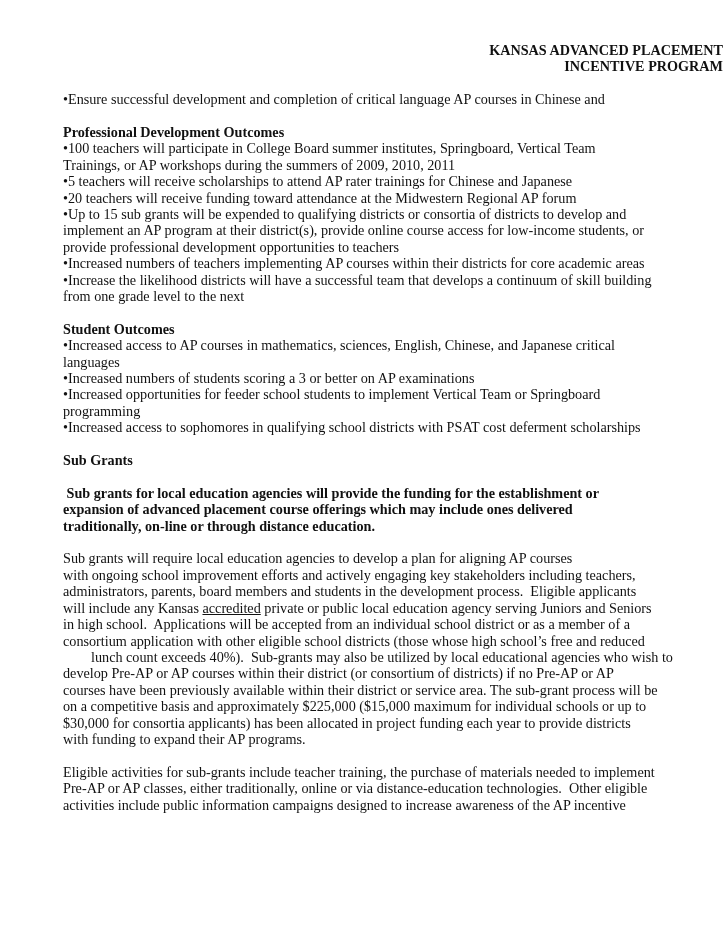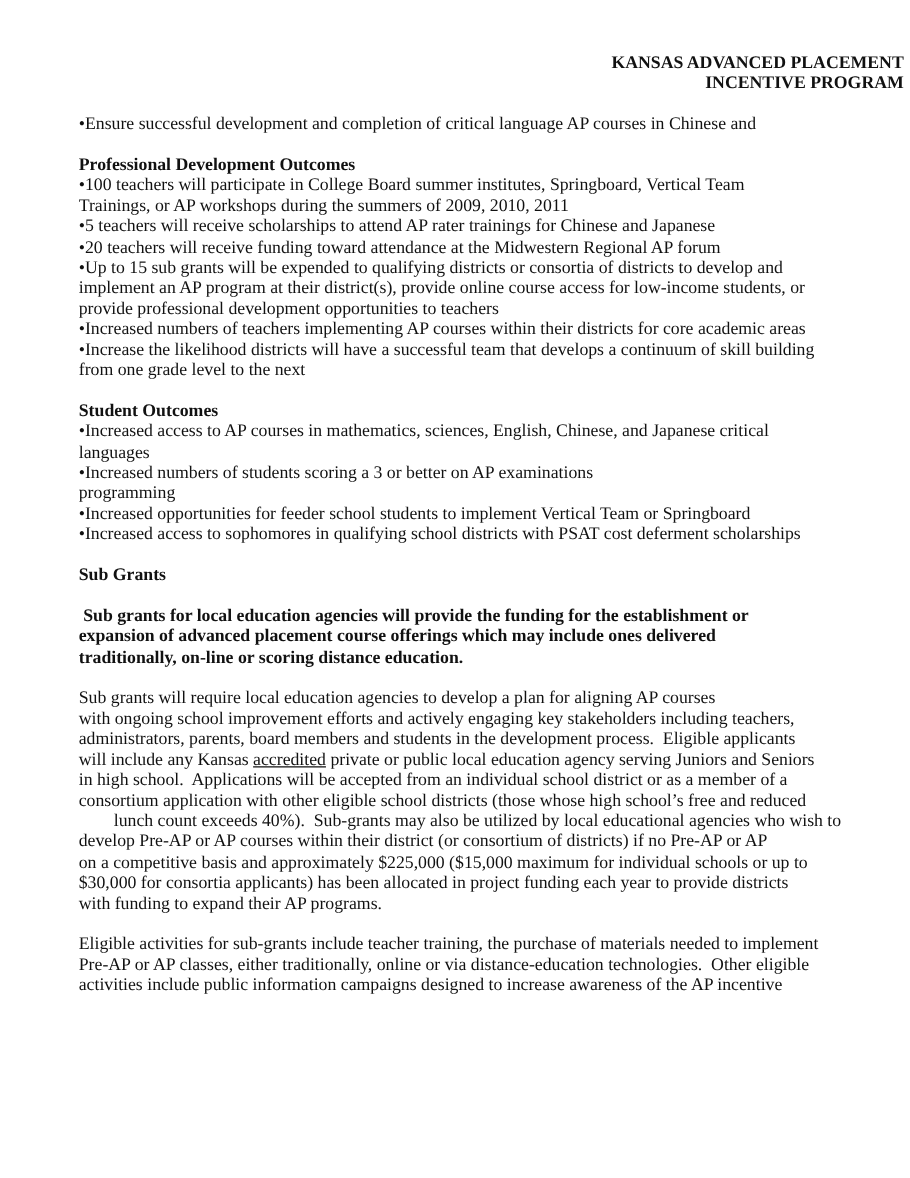--- a/index.html
+++ b/index.html
@@ -50,42 +50,43 @@
       <div class="line">•Increase the likelihood districts will have a successful team that develops a continuum of skill building</div>
       <div class="line">from one grade level to the next</div>
     </div>
     <div class="blank"></div>
 
     <div>
       <div class="heading">Student Outcomes</div>
       <div class="line">•Increased access to AP courses in mathematics, sciences, English, Chinese, and Japanese critical</div>
       <div class="line">languages</div>
       <div class="line">•Increased numbers of students scoring a 3 or better on AP examinations</div>
+      <div class="line">•Increased opportunities for feeder school students to implement Vertical Team or Springboard</div>
       <div class="line">programming</div>
-      <div class="line">•Increased opportunities for feeder school students to implement Vertical Team or Springboard</div>
       <div class="line">•Increased access to sophomores in qualifying school districts with PSAT cost deferment scholarships</div>
     </div>
     <div class="blank"></div>
 
     <div>
       <div class="heading">Sub Grants</div>
       <div class="blank"></div>
       <div class="line bold" style="white-space:pre;"> Sub grants for local education agencies will provide the funding for the establishment or</div>
       <div class="line bold">expansion of advanced placement course offerings which may include ones delivered</div>
-      <div class="line bold">traditionally, on-line or scoring distance education.</div>
+      <div class="line bold">traditionally, on-line or through distance education.</div>
       <div class="blank"></div>
 
       <div class="line">Sub grants will require local education agencies to develop a plan for aligning AP courses</div>
       <div class="line" style="white-space:pre;">with ongoing school improvement efforts and actively engaging key stakeholders including teachers,</div>
       <div class="line" style="white-space:pre;">administrators, parents, board members and students in the development process.  Eligible applicants</div>
       <div class="line" style="white-space:pre;"><span>will include any Kansas </span><u>accredited</u><span> private or public local education agency serving Juniors and Seniors</span></div>
       <div class="line" style="white-space:pre;">in high school.  Applications will be accepted from an individual school district or as a member of a</div>
       <div class="line">consortium application with other eligible school districts (those whose high school’s free and reduced</div>
       <div class="line" style="white-space:pre;margin-left:28px;">lunch count exceeds 40%).  Sub-grants may also be utilized by local educational agencies who wish to</div>
       <div class="line">develop Pre-AP or AP courses within their district (or consortium of districts) if no Pre-AP or AP</div>
+      <div class="line">courses have been previously available within their district or service area. The sub-grant process will be</div>
       <div class="line">on a competitive basis and approximately $225,000 ($15,000 maximum for individual schools or up to</div>
       <div class="line">$30,000 for consortia applicants) has been allocated in project funding each year to provide districts</div>
       <div class="line">with funding to expand their AP programs.</div>
       <div class="blank"></div>
 
       <div class="line">Eligible activities for sub-grants include teacher training, the purchase of materials needed to implement</div>
       <div class="line" style="white-space:pre;">Pre-AP or AP classes, either traditionally, online or via distance-education technologies.  Other eligible</div>
       <div class="line">activities include public information campaigns designed to increase awareness of the AP incentive</div>
     </div>
 

